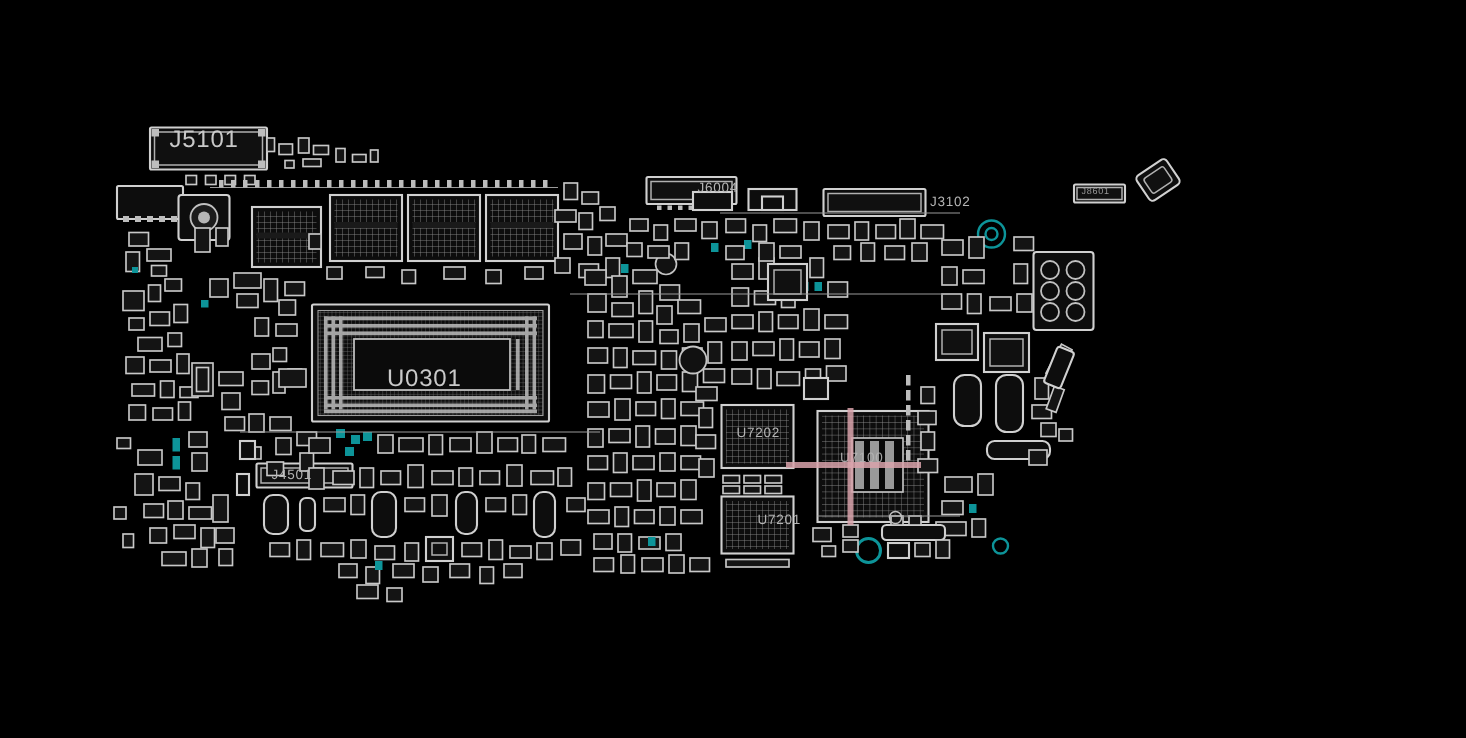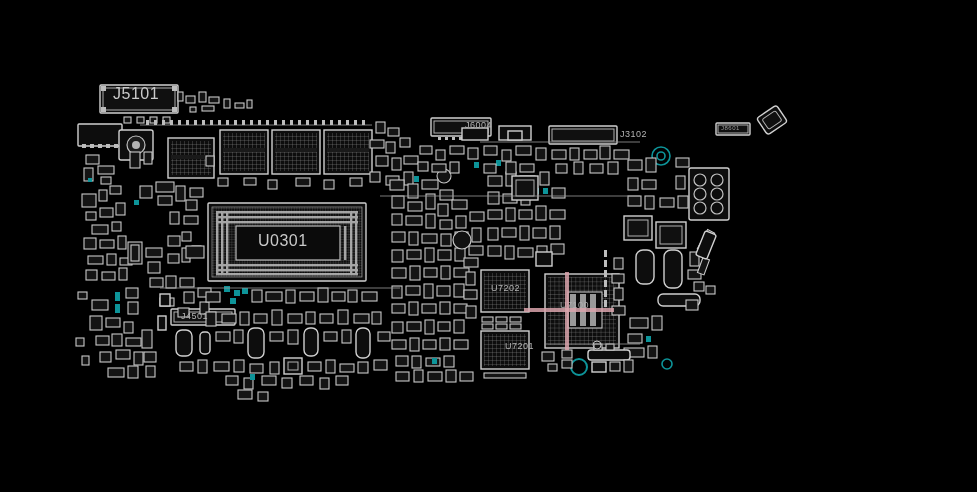--- a/index.html
+++ b/index.html
@@ -619,21 +619,21 @@
     <g>
       <rect class="ob" x="700" y="232" width="12" height="26" rx="2" transform="rotate(22 706 245)"></rect>
       <rect class="o" x="694" y="282" width="10" height="9"></rect>
       <rect class="o" x="706" y="286" width="9" height="8"></rect>
     </g>
 
   </svg>
 
   <div class="lbl big" style="left:113px;top:85px;">J5101</div>
 
-  <div class="lbl big" style="left:258px;top:232px;">U0301</div>
+  <div class="lbl big" style="left:258px;top:244px;">U0301</div>
 
   <div class="lbl sm" style="left:465px;top:120px;">J6004</div>
 
   <div class="lbl sm" style="left:592px;top:129px;margin-left:28px;">J3102</div>
 
   <div class="lbl sm" style="left:181px;top:311px;">J4501</div>
 
   <div class="lbl sm" style="left:491px;top:283px;">U7202</div>
 
   <div class="lbl sm" style="left:491px;top:341px;padding-left:14px;">U7201</div>

